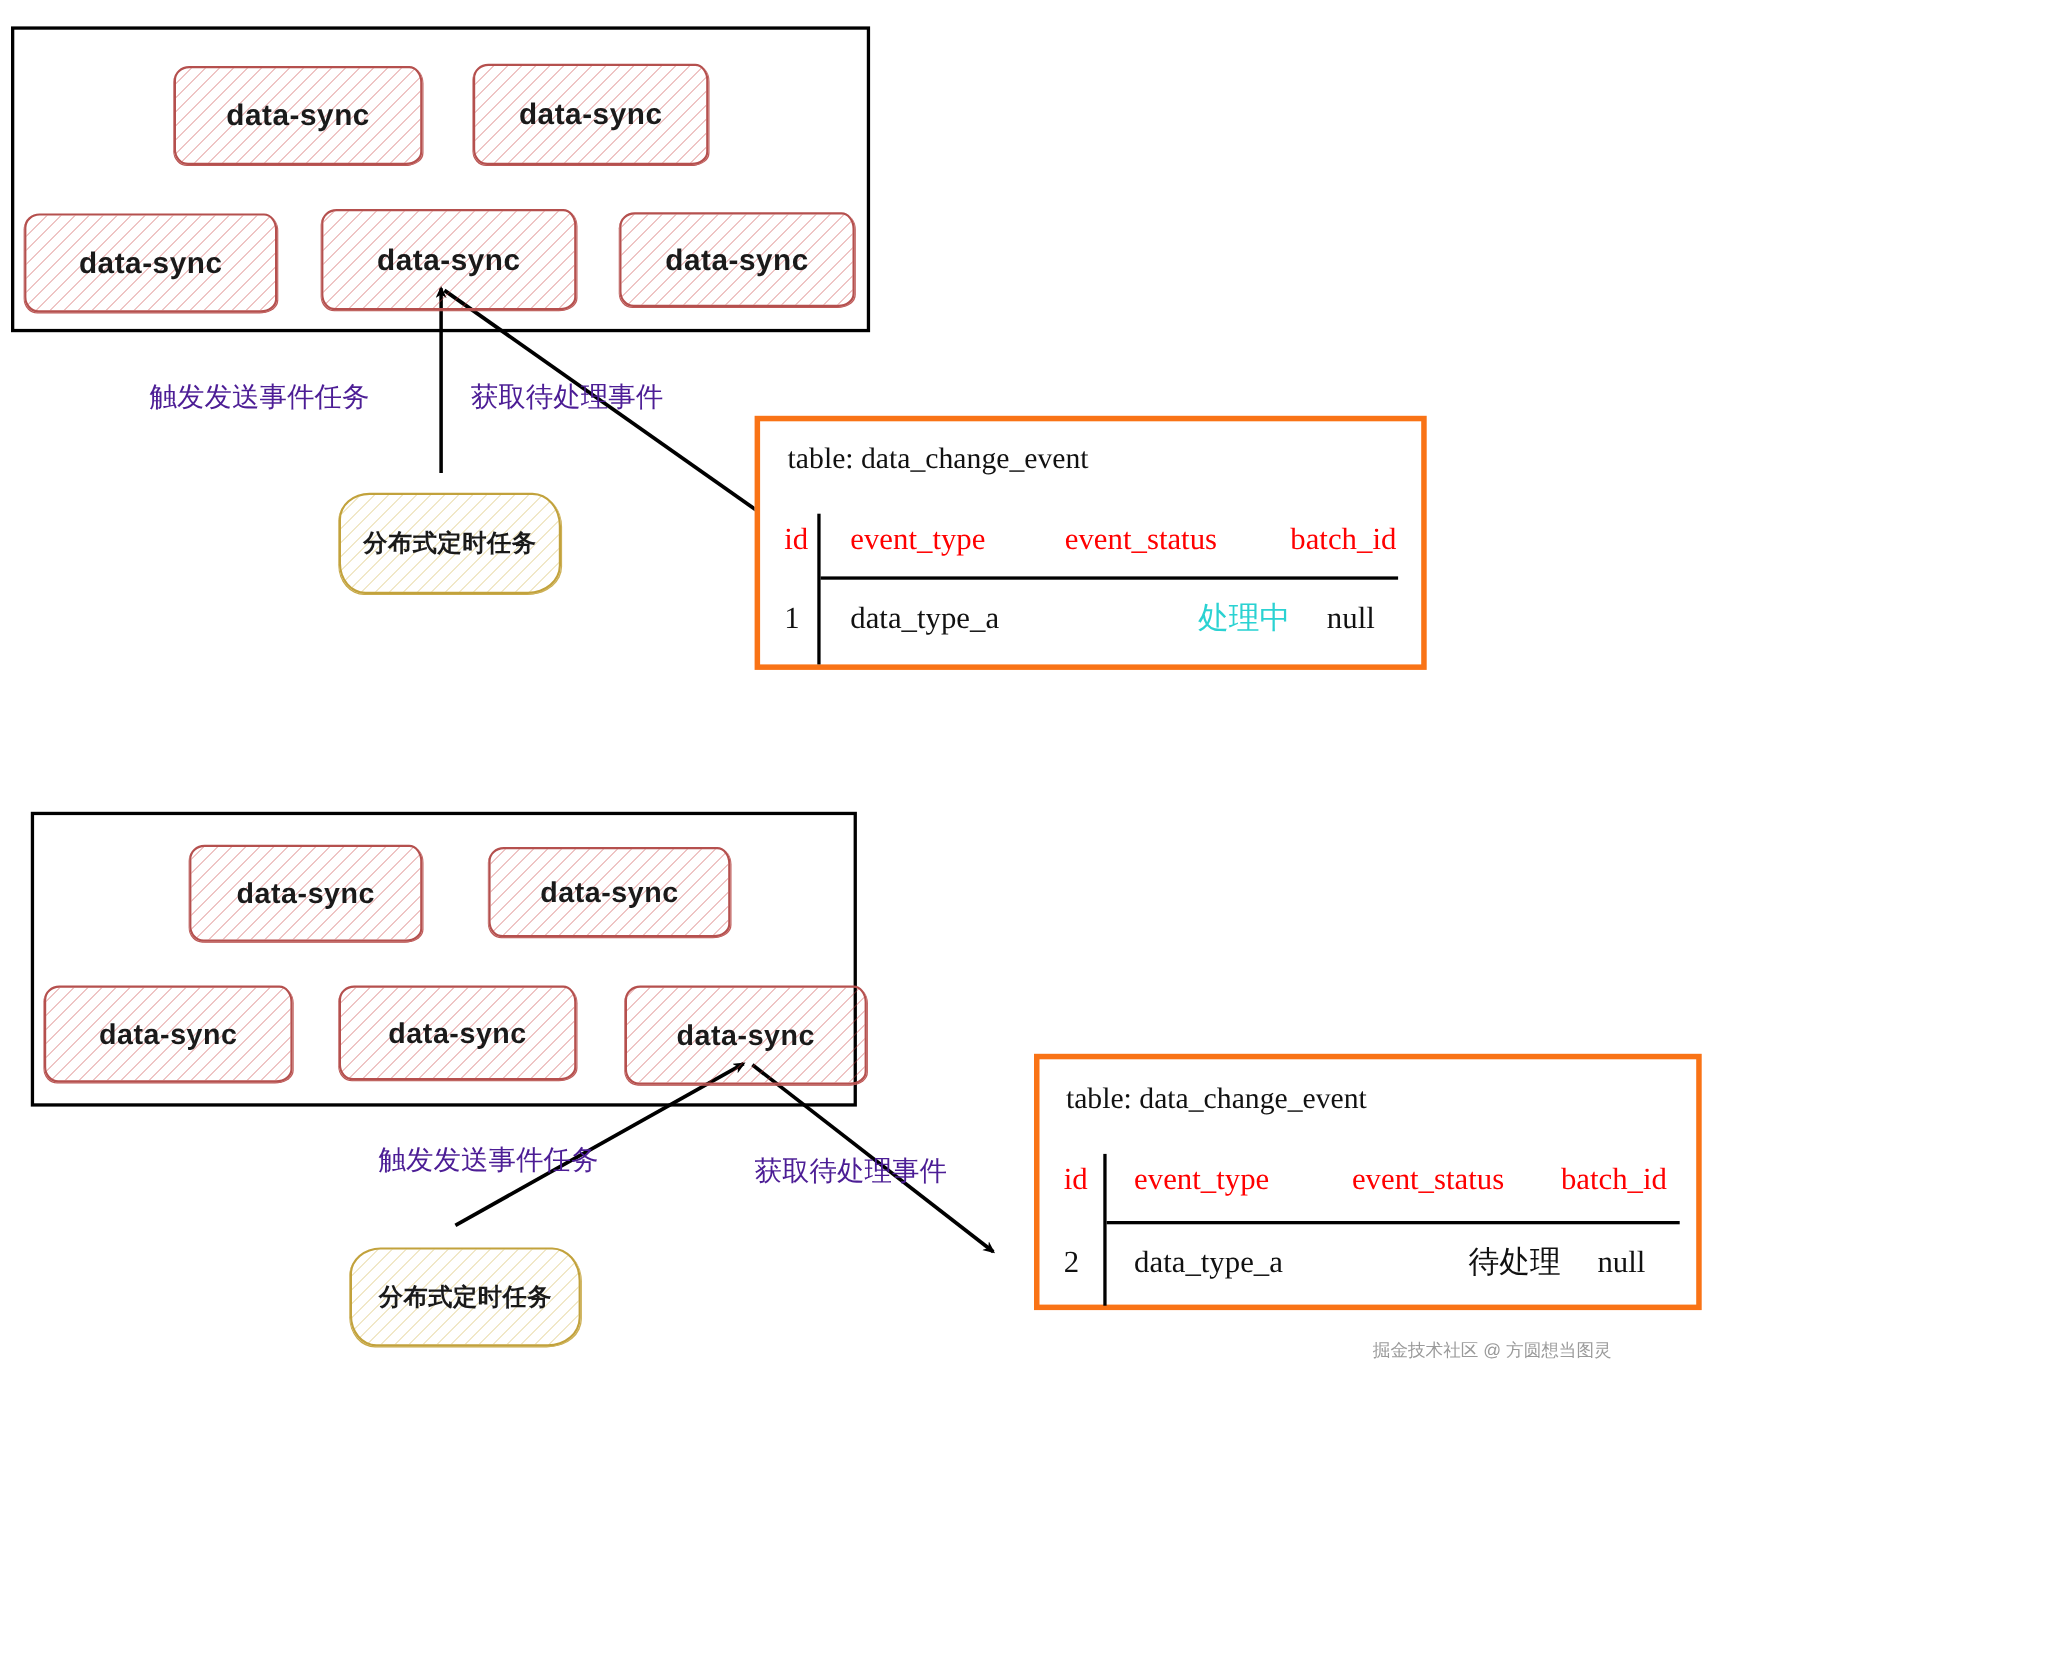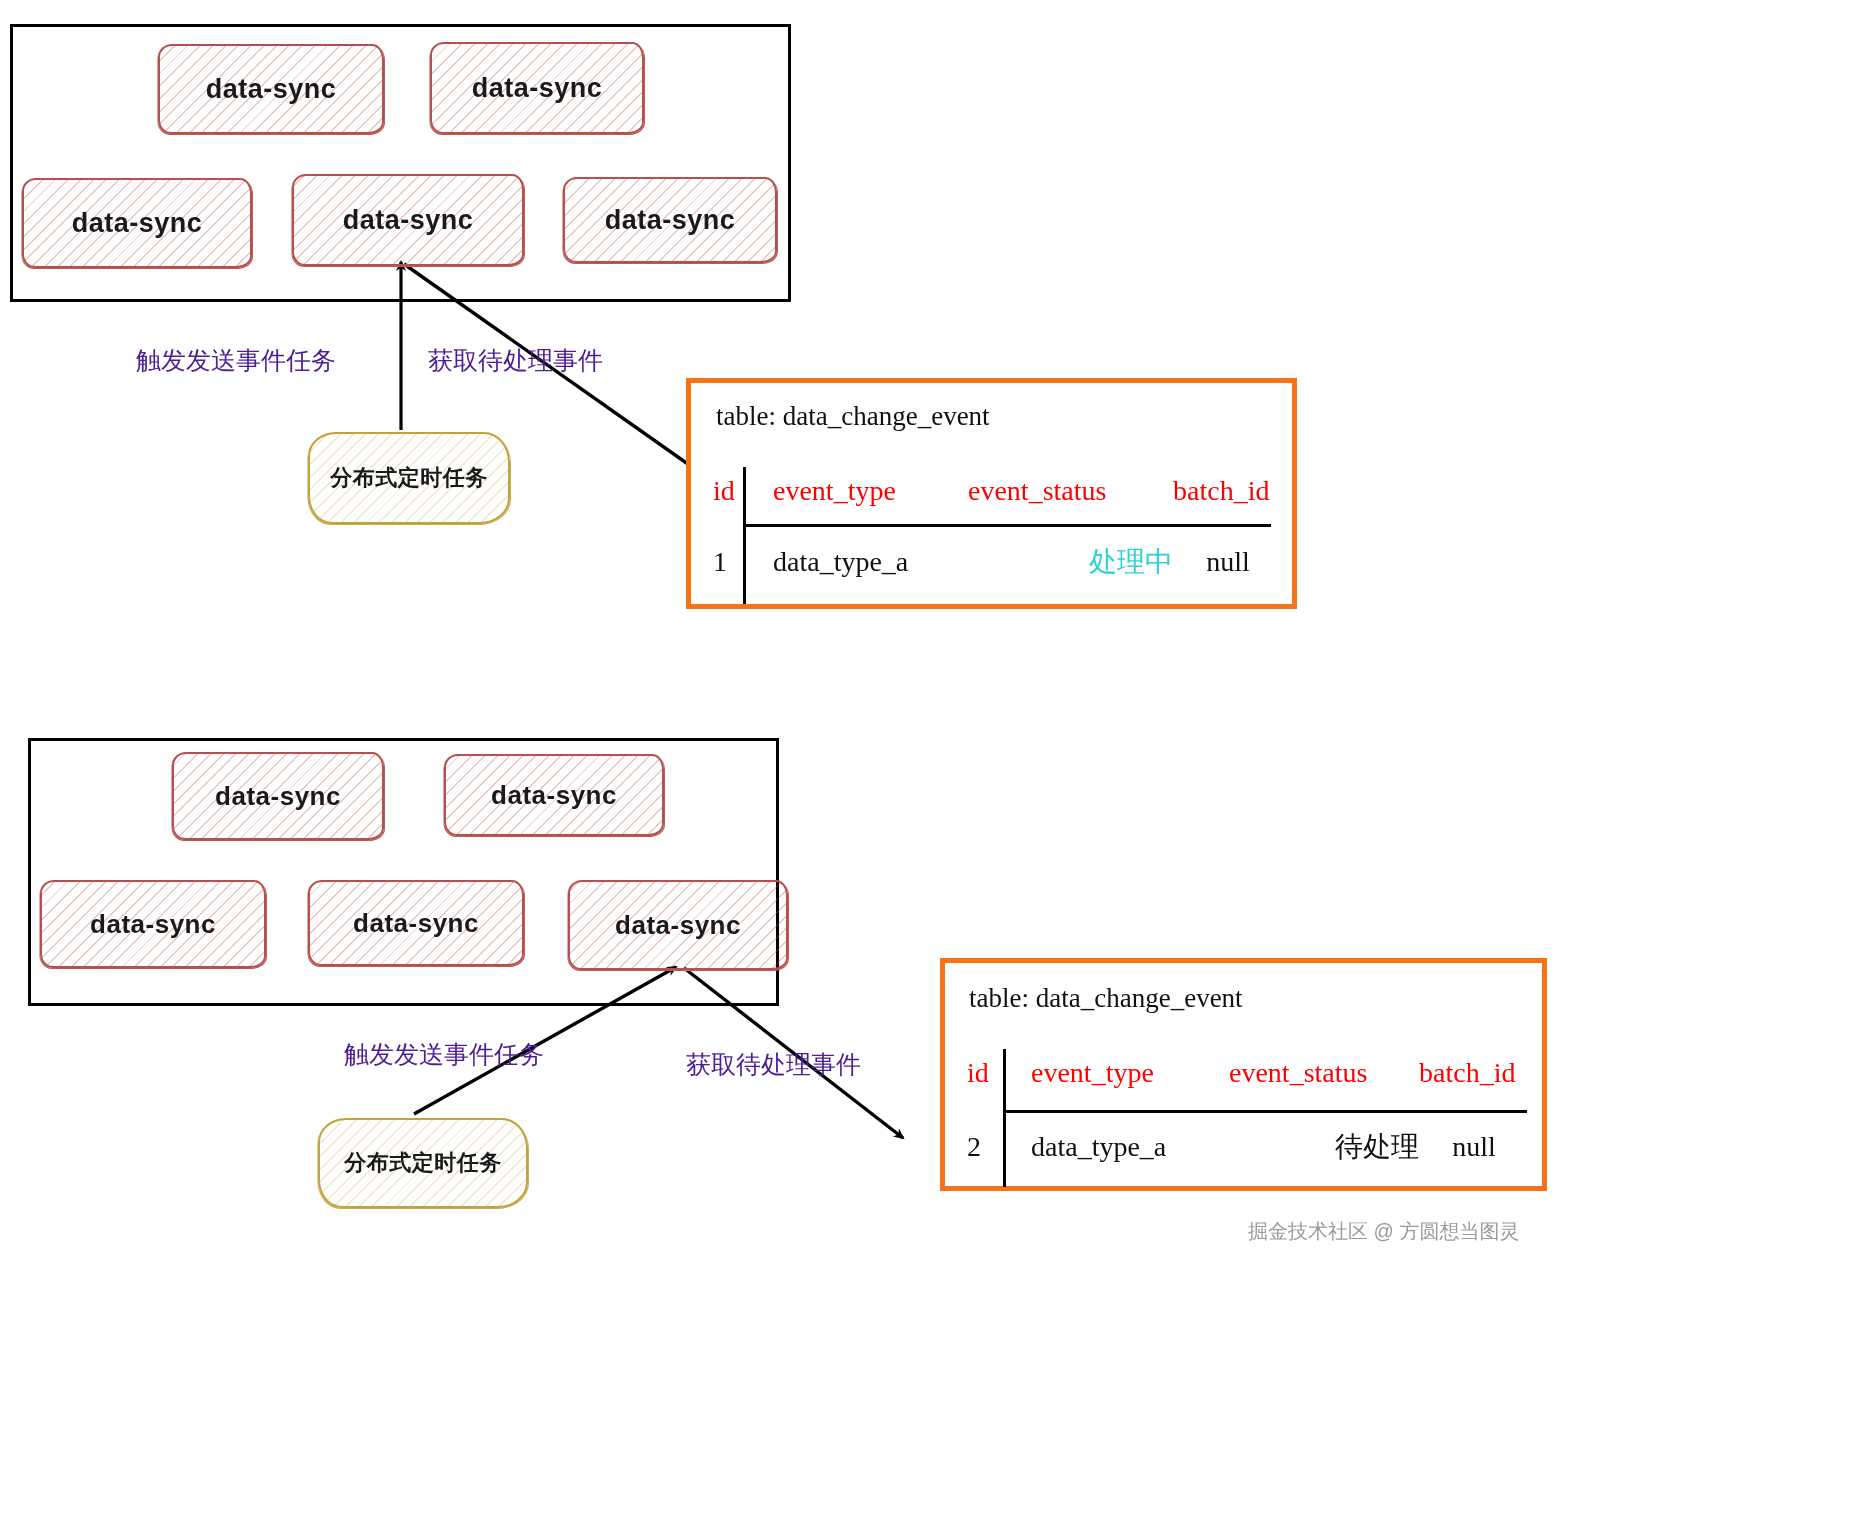--- a/index.html
+++ b/index.html
@@ -15,20 +15,21 @@
   svg.layer{position:absolute;left:0;top:0;width:1868px;height:1520px;overflow:visible;pointer-events:none;}
 
   
   .node{
     position:absolute;
     display:flex;align-items:center;justify-content:center;
     font-weight:bold;
     color:#1a1a1a;
     letter-spacing:.5px;
     z-index:5;
+    margin-top:16px;
   }
   .node .lbl{position:relative;z-index:3;}
 
   .node.red{
     background:
       repeating-linear-gradient(-45deg,
         rgba(200,60,60,.30) 0px,
         rgba(200,60,60,.30) 1.4px,
         rgba(255,255,255,0) 1.4px,
         rgba(255,255,255,0) 9px);
@@ -216,15 +217,15 @@
     </div>
 
     <div class="row" style="left:22px;top:165px;font-size:28px;">
       <span style="display:inline-block;width:48px;">2</span>
       <span style="display:inline-block;width:198px;padding-left:16px;">data_type_a</span>
       <span style="display:inline-block;width:190px;text-align:right;">待处理</span>
       <span style="display:inline-block;width:110px;text-align:center;">null</span>
     </div>
   </div>
 
-  <div class="watermark" style="left:1248px;top:1218px;font-size:20px;">掘金技术社区 @ 方圆想当图灵</div>
+  <div class="watermark" style="left:1248px;top:1218px;font-size:16px;">掘金技术社区 @ 方圆想当图灵</div>
 
 </div>
 
 </body></html>

